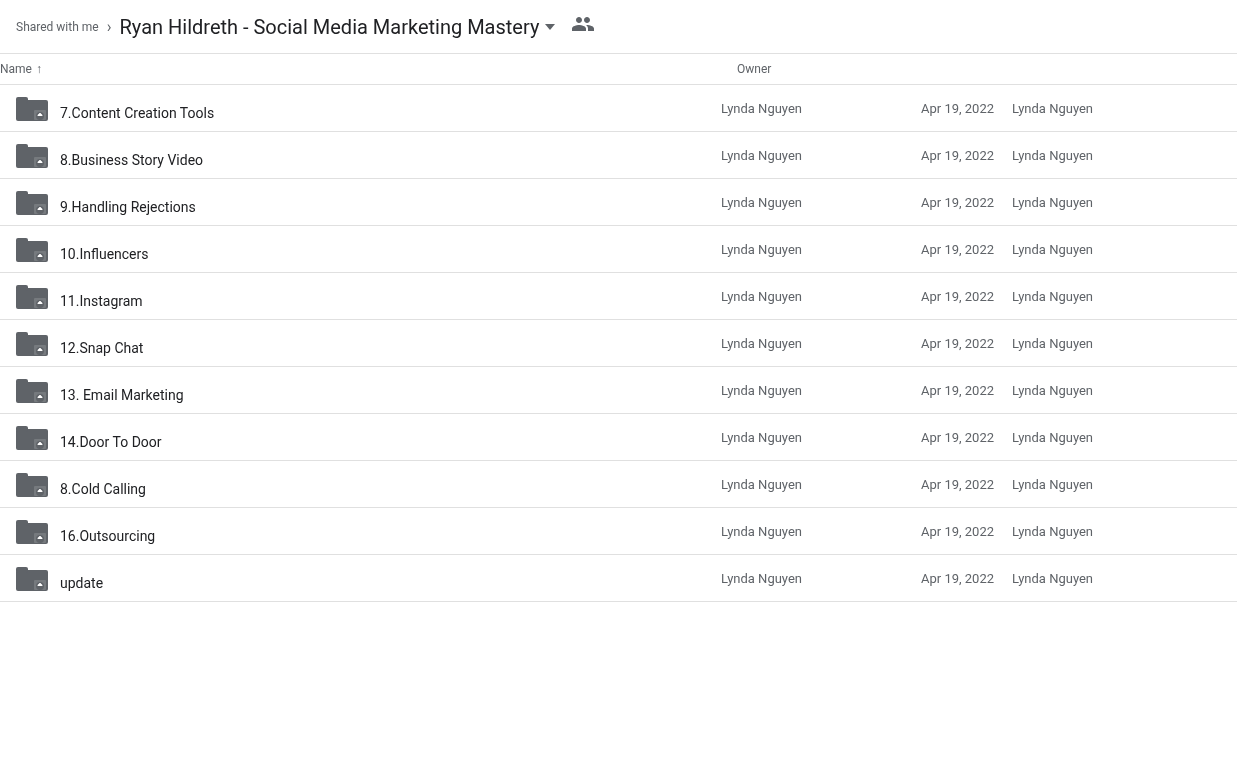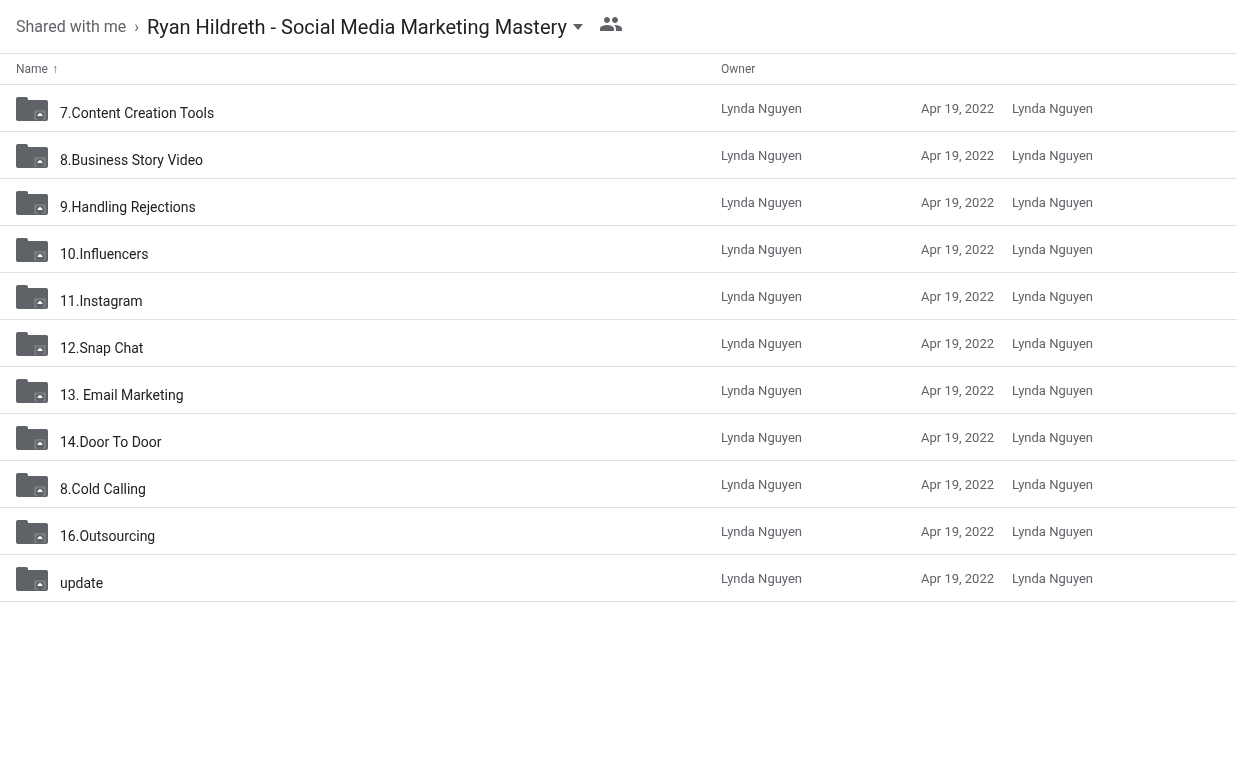--- a/index.html
+++ b/index.html
@@ -15,21 +15,21 @@
     }
     .header {
       display: flex;
       align-items: center;
       padding: 12px 16px;
       border-bottom: 1px solid #e0e0e0;
       gap: 8px;
     }
     .breadcrumb-shared {
       color: #5f6368;
-      font-size: 16px;
+      font-size: 12px;
       cursor: pointer;
     }
     .breadcrumb-separator {
       color: #5f6368;
       font-size: 16px;
     }
     .breadcrumb-current {
       color: #202124;
       font-size: 20px;
       font-weight: 400;
@@ -50,21 +50,21 @@
       margin-left: 8px;
       color: #5f6368;
       font-size: 20px;
     }
     .table-container {
       width: 100%;
     }
     .table-header {
       display: grid;
       grid-template-columns: 1fr 200px 300px;
-      padding: 8px 16px;
+      padding: 8px 0;
       border-bottom: 1px solid #e0e0e0;
       color: #5f6368;
       font-size: 12px;
     }
     .col-name {
       display: flex;
       align-items: center;
       gap: 4px;
     }
     .sort-arrow {

